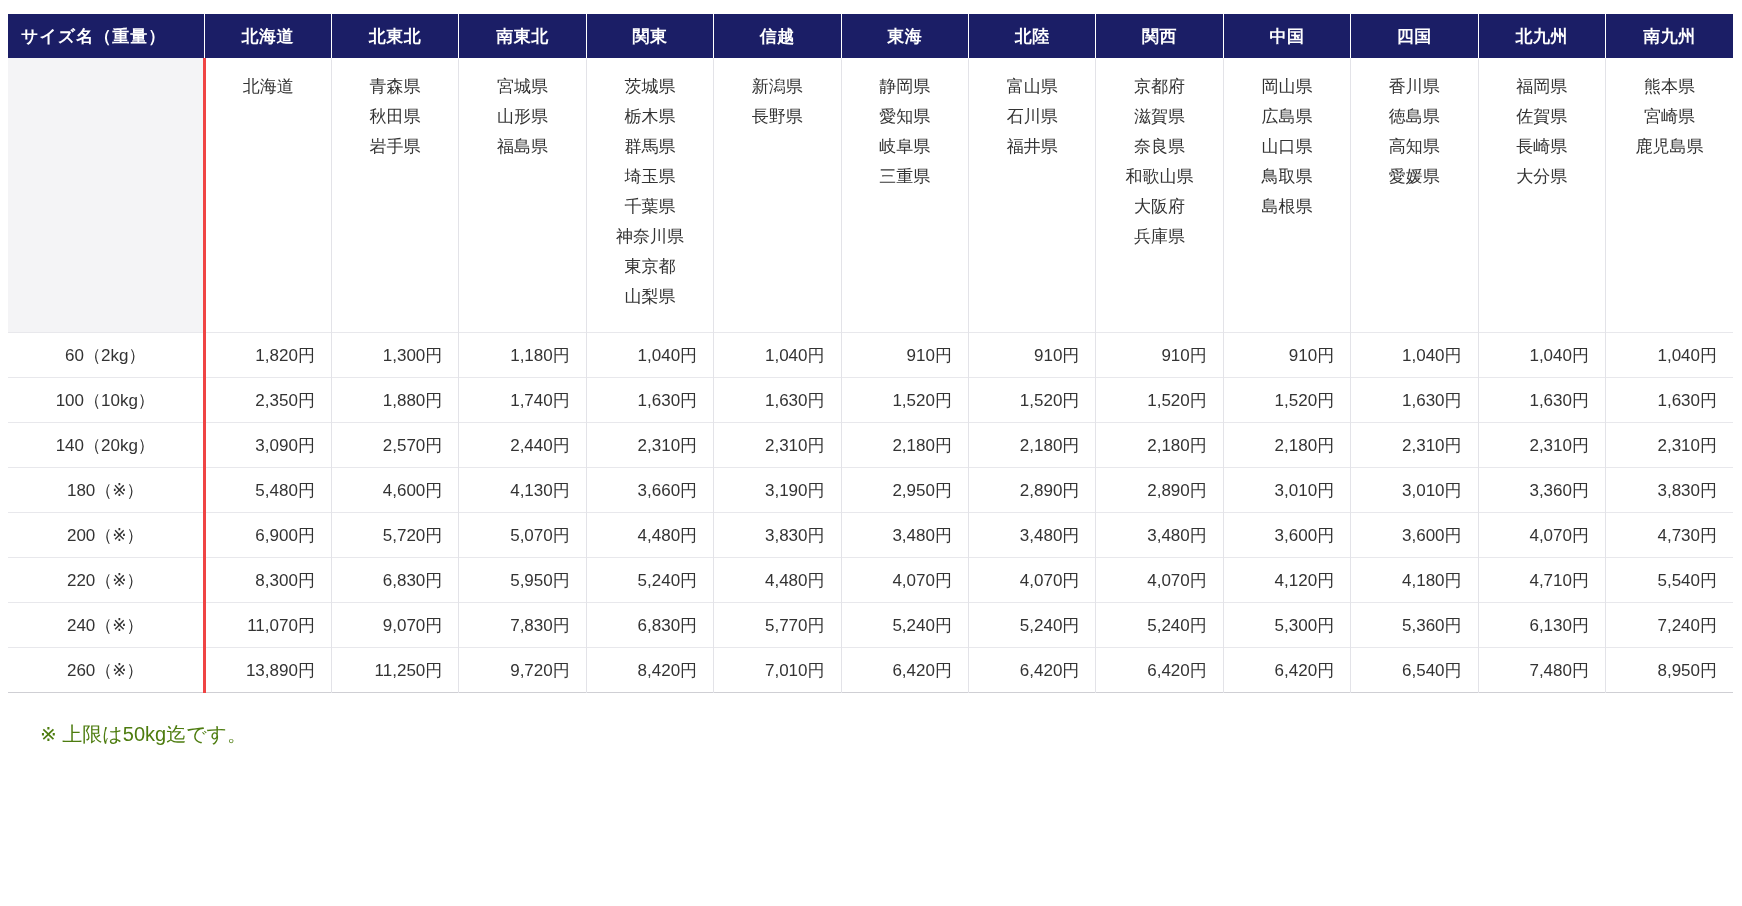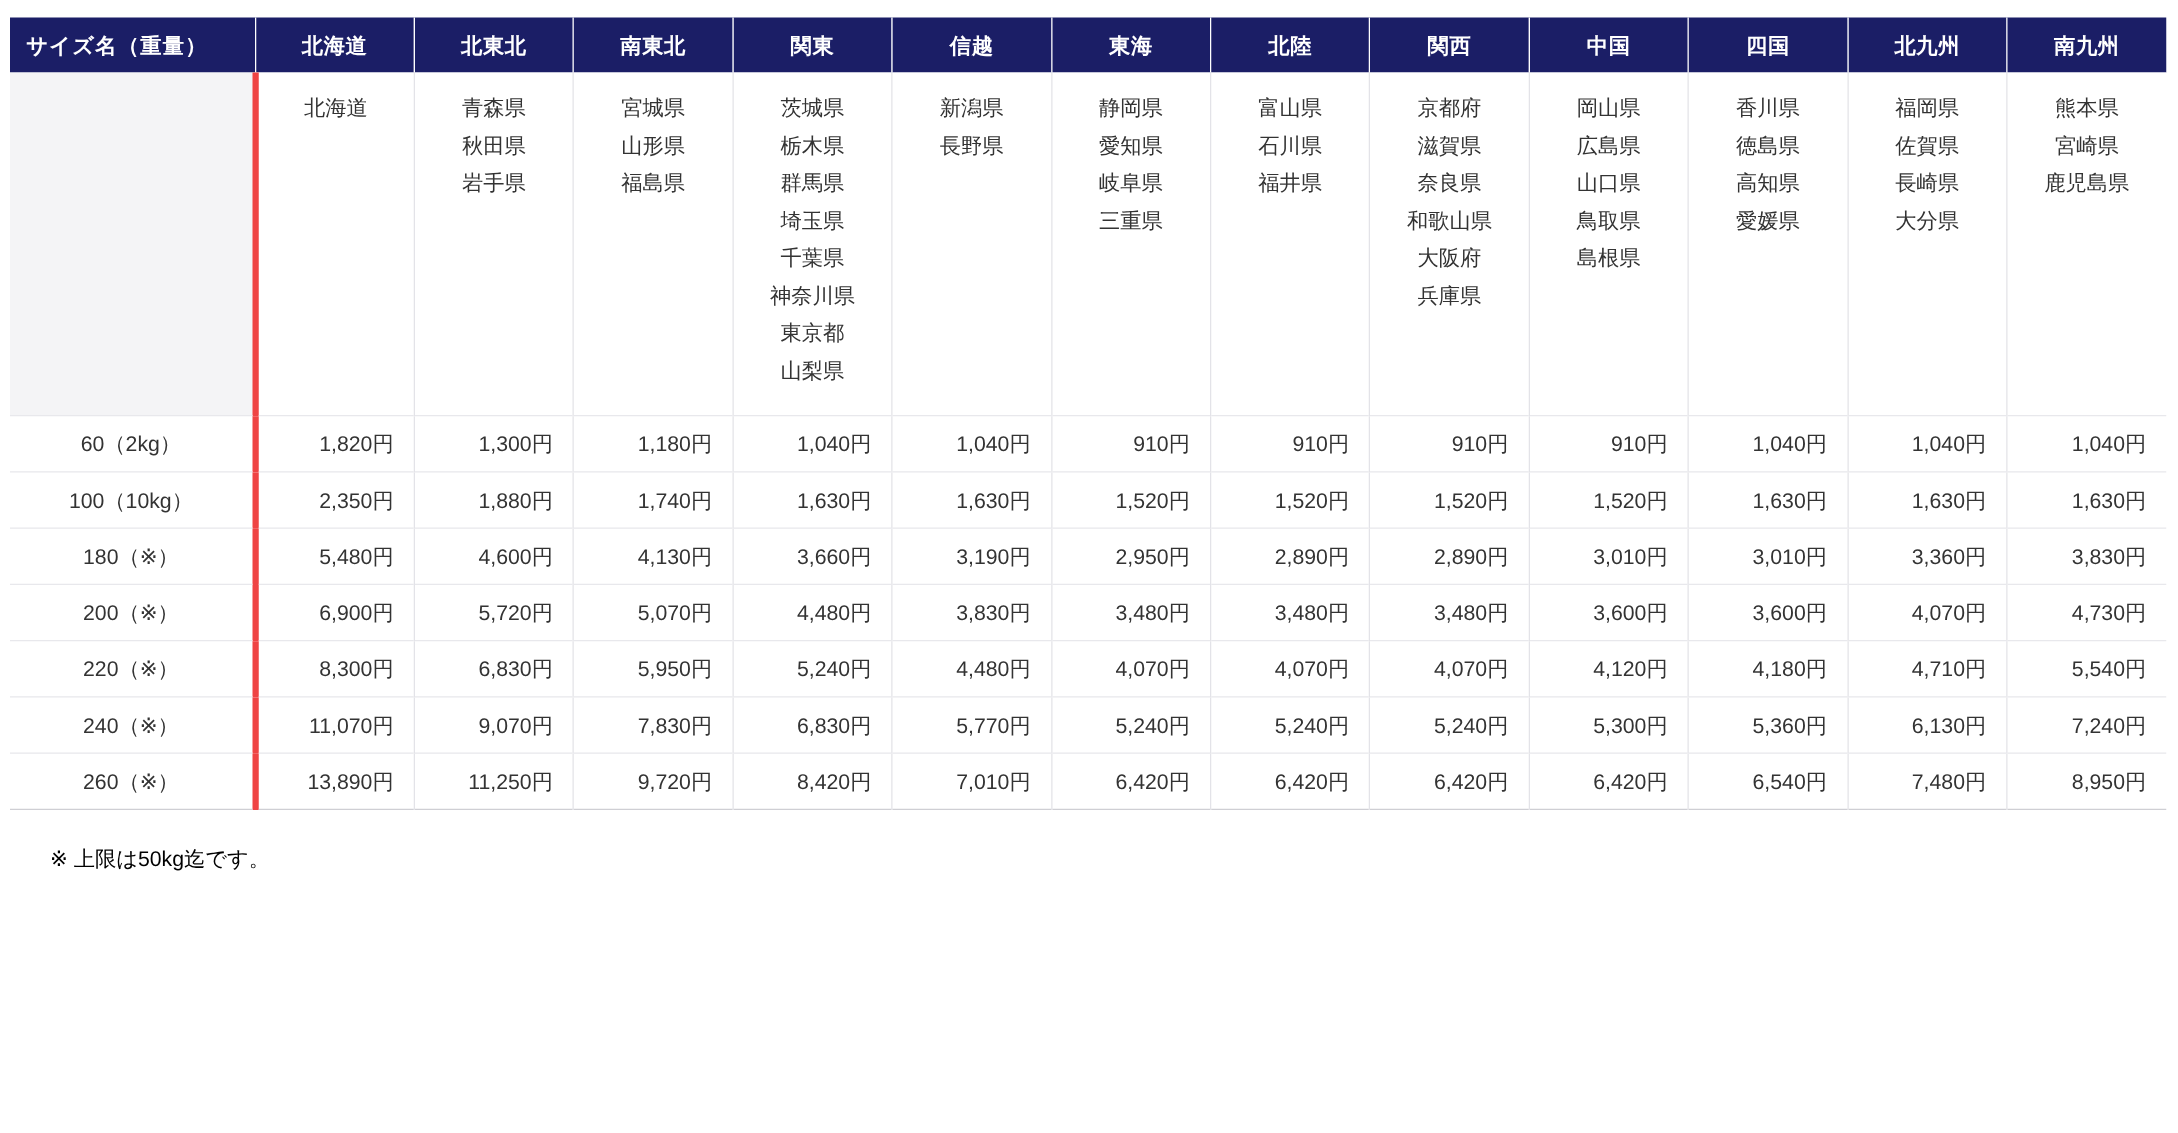--- a/index.html
+++ b/index.html
@@ -27,21 +27,21 @@
     text-align: center;
     border-right: 1px solid #ffffff;
     letter-spacing: .5px;
   }
   th.region-th:last-child { border-right: none; text-align: center; }
   th.size-name-th { text-align: left; padding-left: 13px; letter-spacing: 1px; }
   td { font-size: 17px; color: #333; border-right: 1px solid #e3e3e8; }
   td:last-child { border-right: none; }
   td.size-col {
     background: #f4f4f6;
-    border-right: 5px solid #ef4444;
+    border-right: 3px solid #ef4444;
     text-align: center;
   }
   tr.pref-row td {
     vertical-align: top;
     text-align: center;
     padding-top: 14px;
     padding-bottom: 20px;
     line-height: 30px;
     background: #fff;
   }
@@ -49,22 +49,22 @@
   tr.data-row { height: 45px; }
   tr.data-row td {
     border-top: 1px solid #e8e8ec;
     text-align: right;
     padding-right: 16px;
     background: #fff;
   }
   tr.data-row td.size-col { text-align: center; padding-right: 0; }
   .footnote {
     margin: 28px 0 0 40px;
-    font-size: 17px;
-    color: #000000;
+    font-size: 20px;
+    color: #4d7c0f;
   }
 </style>
 </head>
 <body>
 
 <div class="table-wrap">
   <table class="rates">
     <colgroup>
       <col class="size-col-def">
     </colgroup>
@@ -183,20 +183,35 @@
           <td>1,630円</td>
           <td>1,520円</td>
           <td>1,520円</td>
           <td>1,520円</td>
           <td>1,520円</td>
           <td>1,630円</td>
           <td>1,630円</td>
           <td>1,630円</td>
         </tr>
         <tr class="data-row">
+          <td class="size-col">140（20kg）</td>
+          <td>3,090円</td>
+          <td>2,570円</td>
+          <td>2,440円</td>
+          <td>2,310円</td>
+          <td>2,310円</td>
+          <td>2,180円</td>
+          <td>2,180円</td>
+          <td>2,180円</td>
+          <td>2,180円</td>
+          <td>2,310円</td>
+          <td>2,310円</td>
+          <td>2,310円</td>
+        </tr>
+        <tr class="data-row">
           <td class="size-col">180（※）</td>
           <td>5,480円</td>
           <td>4,600円</td>
           <td>4,130円</td>
           <td>3,660円</td>
           <td>3,190円</td>
           <td>2,950円</td>
           <td>2,890円</td>
           <td>2,890円</td>
           <td>3,010円</td>

